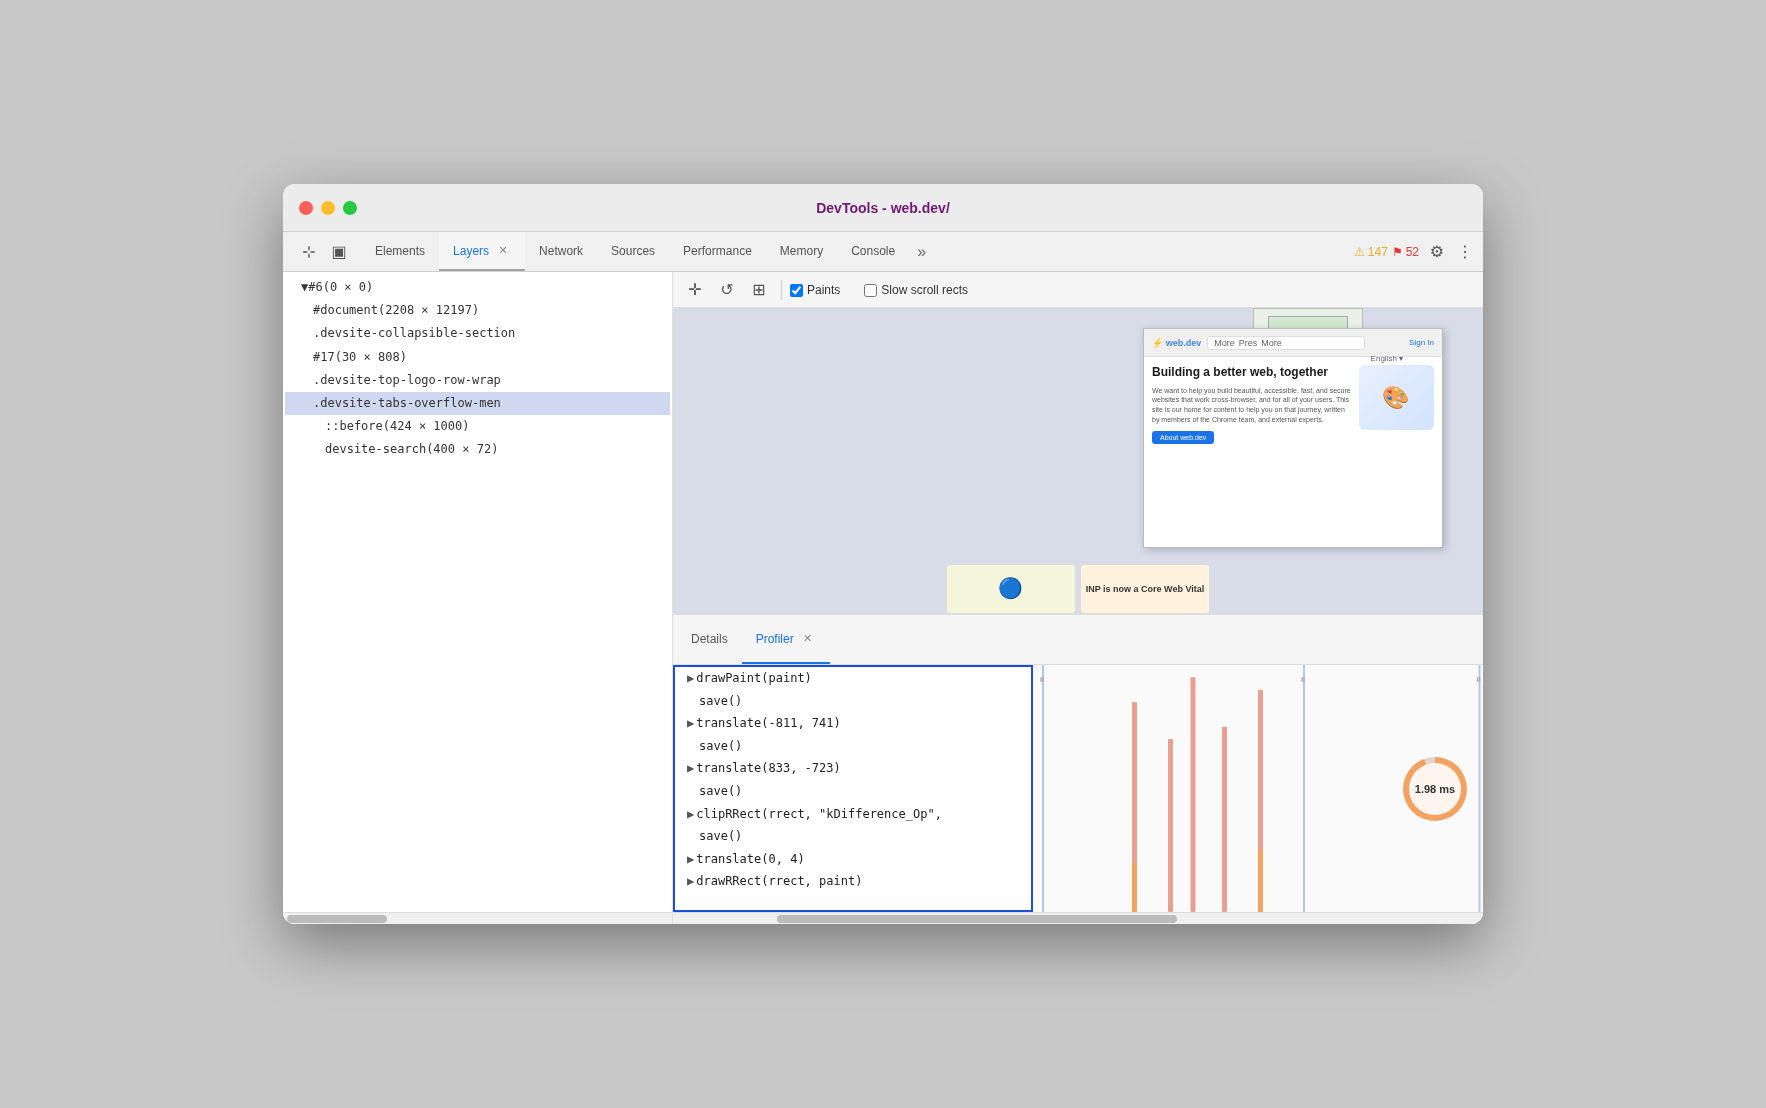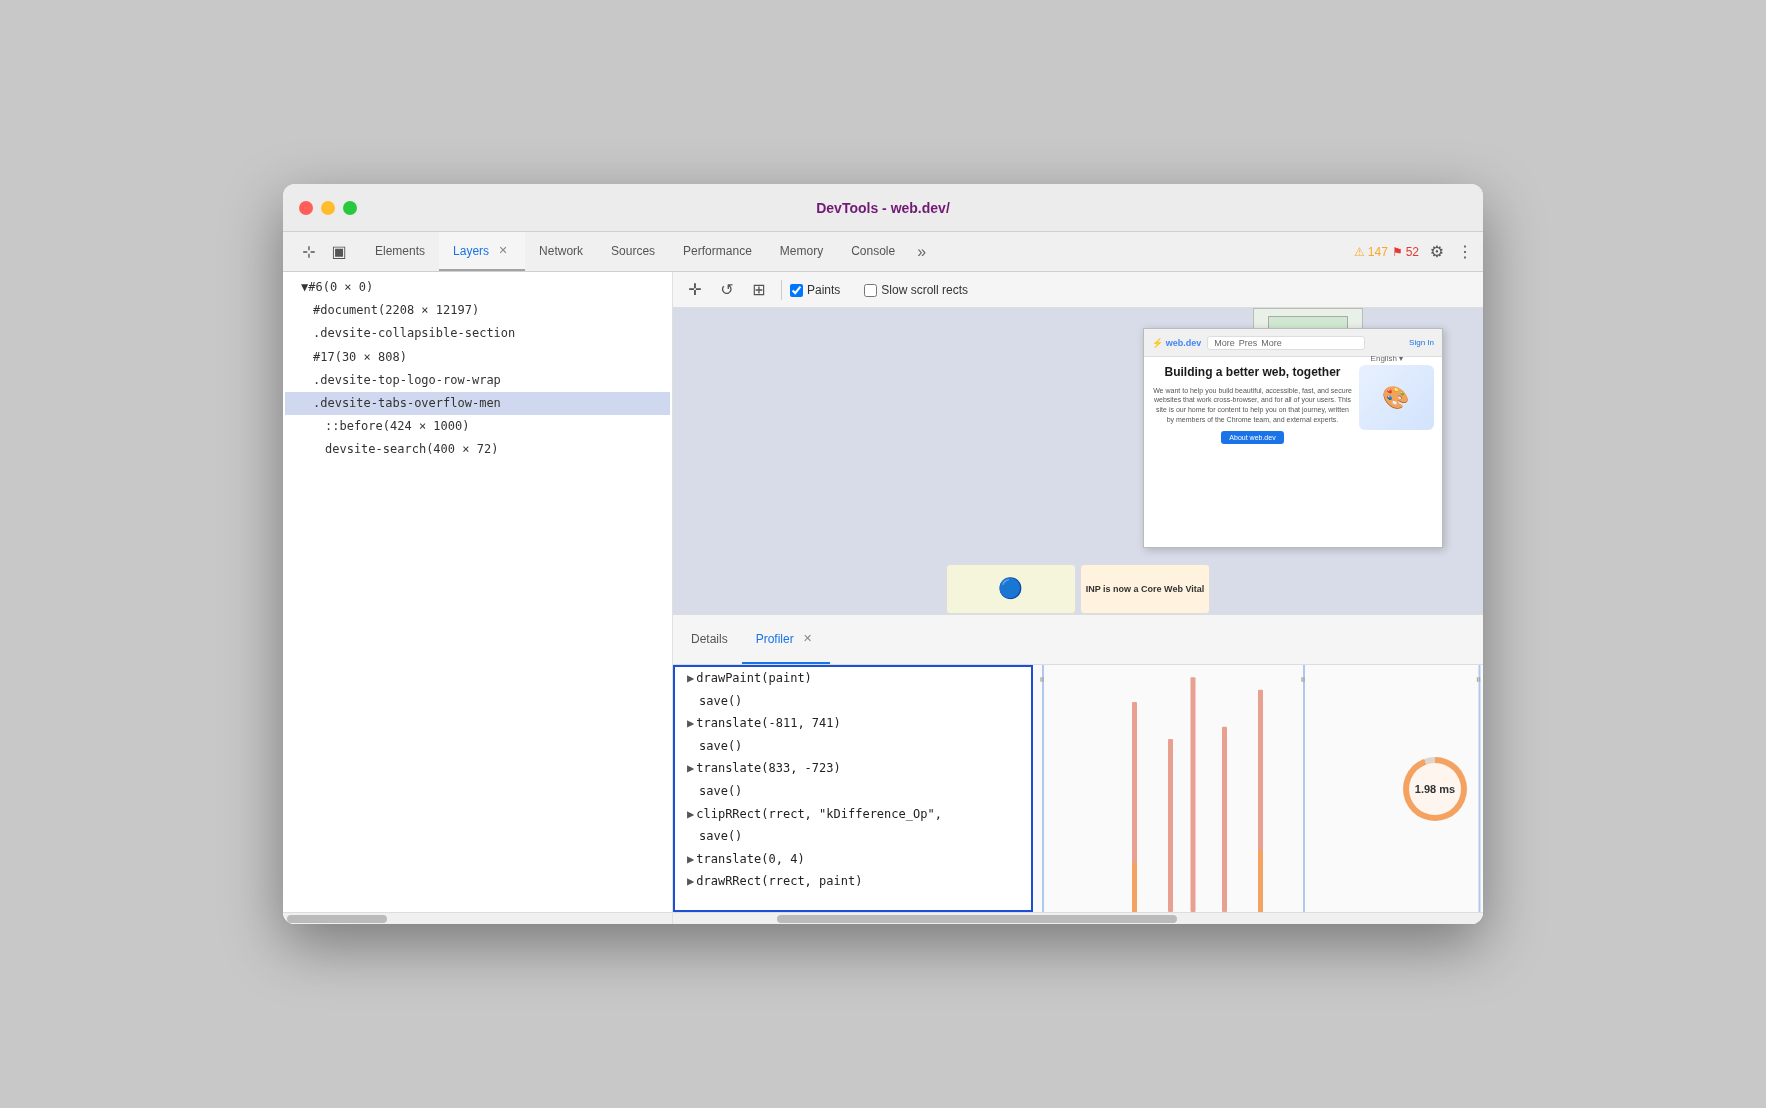--- a/index.html
+++ b/index.html
@@ -282,21 +282,20 @@
       color: #666;
       background: #fff;
       border: 1px solid #ddd;
       border-radius: 3px;
       padding: 1px 6px;
       flex: 1;
     }
     .preview-body {
       padding: 8px;
       background: #fff;
-      text-align: center;
     }
 
     
     .bottom-panel {
       height: 310px;
       background: #fff;
       border-top: 1px solid #ddd;
       display: flex;
       flex-direction: column;
       flex-shrink: 0;

